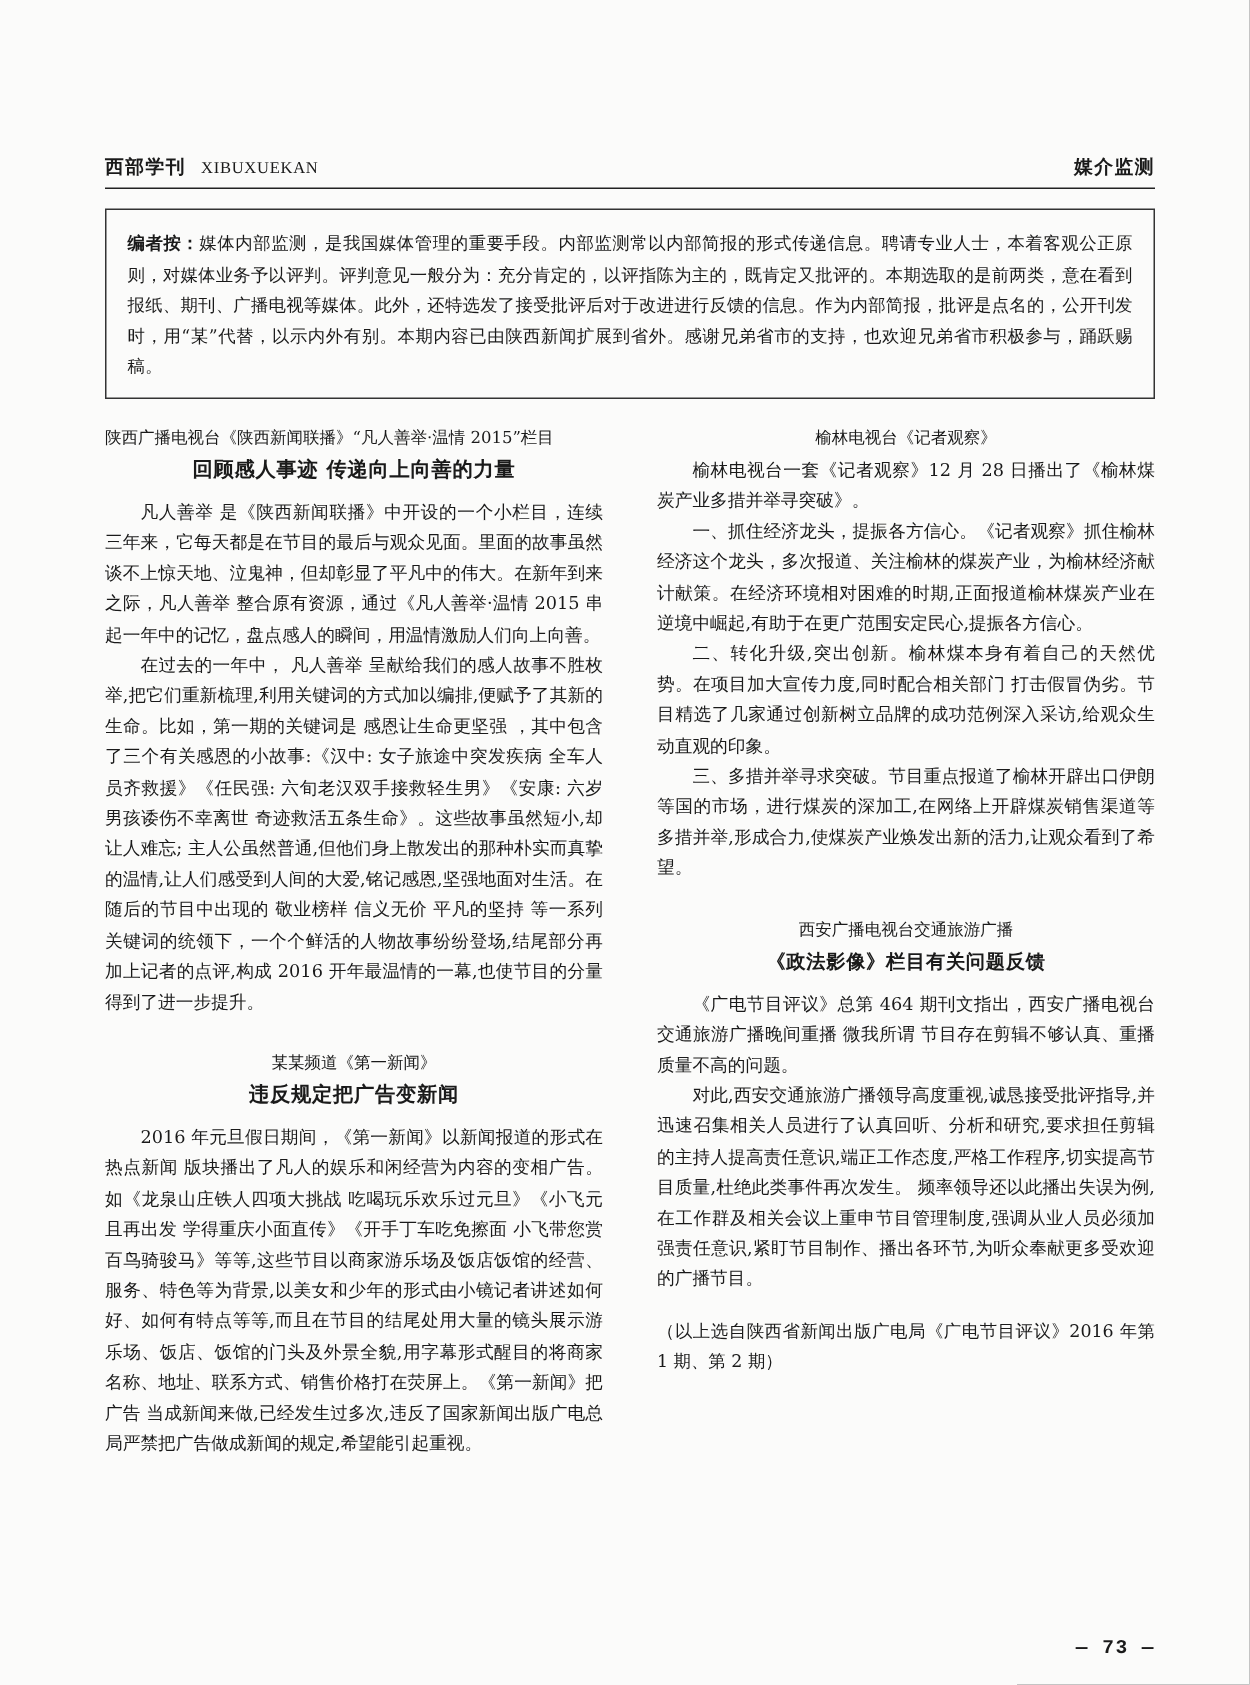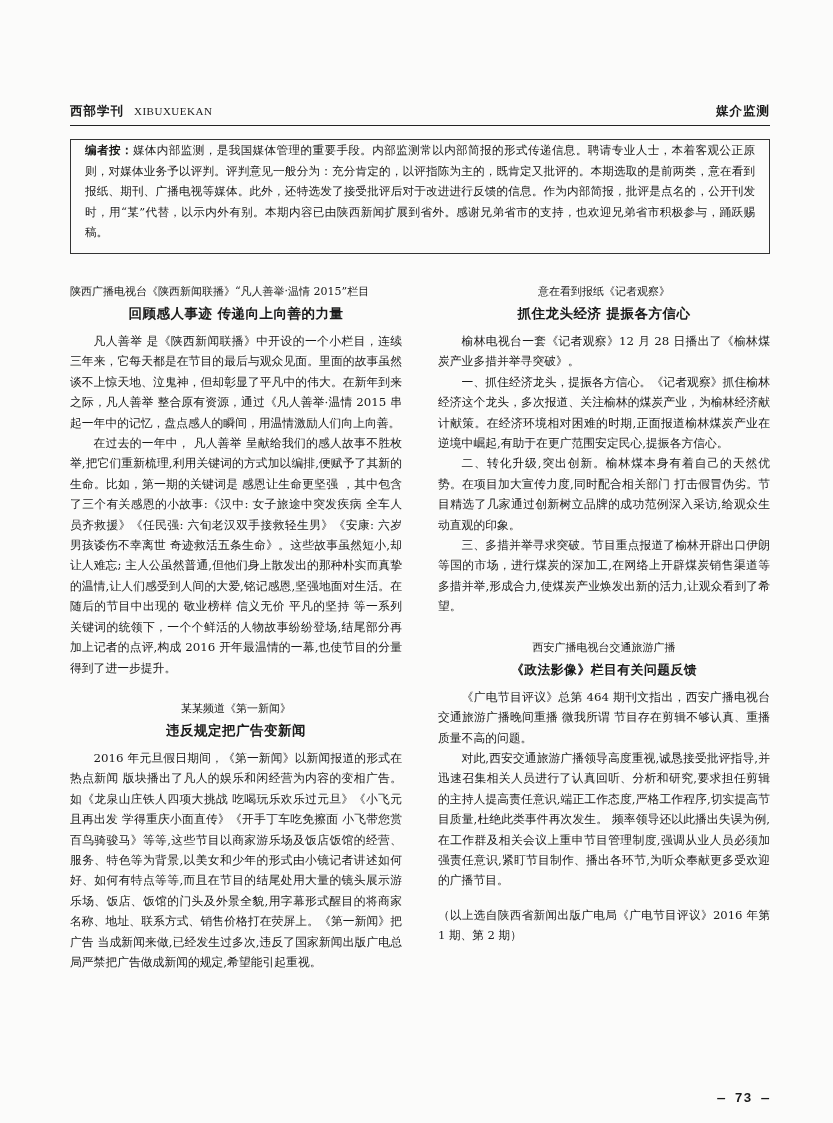--- a/index.html
+++ b/index.html
@@ -79,21 +79,21 @@
   }
 
   
   .note-box {
     position: absolute;
     top: 104px;
     left: 0;
     width: 700px;
     border: 1px solid #333;
     box-sizing: border-box;
-    padding: 0 14px 10px 14px;
+    padding: 12px 14px 10px 14px;
   }
   .note-box p {
     margin: 0;
     font-size: 11.6px;
     line-height: 20.5px;
     text-align: justify;
     text-justify: inter-ideograph;
     text-indent: 0;
   }
   .note-label {
@@ -203,22 +203,21 @@
           <p class="src-line">某某频道《第一新闻》</p>
           <h2 class="art-title">违反规定把广告变新闻</h2>
           <p class="body-p">2016 年元旦假日期间，《第一新闻》以新闻报道的形式在 热点新闻 版块播出了凡人的娱乐和闲经营为内容的变相广告。如《龙泉山庄铁人四项大挑战 吃喝玩乐欢乐过元旦》《小飞元且再出发 学得重庆小面直传》《开手丁车吃免擦面 小飞带您赏百鸟骑骏马》等等,这些节目以商家游乐场及饭店饭馆的经营、服务、特色等为背景,以美女和少年的形式由小镜记者讲述如何好、如何有特点等等,而且在节目的结尾处用大量的镜头展示游乐场、饭店、饭馆的门头及外景全貌,用字幕形式醒目的将商家名称、地址、联系方式、销售价格打在荧屏上。《第一新闻》把广告 当成新闻来做,已经发生过多次,违反了国家新闻出版广电总局严禁把广告做成新闻的规定,希望能引起重视。</p>
         </div>
 
       </div>
 
       <div class="col col-right">
 
         <div>
-          <p class="src-line">意在看到报纸《记者观察》</p>
-          <h2 class="art-title">抓住龙头经济 提振各方信心</h2>
+          <p class="src-line">榆林电视台《记者观察》</p>
           <p class="body-p">榆林电视台一套《记者观察》12 月 28 日播出了《榆林煤炭产业多措并举寻突破》。</p>
           <p class="body-p">一、抓住经济龙头，提振各方信心。《记者观察》抓住榆林经济这个龙头，多次报道、关注榆林的煤炭产业，为榆林经济献计献策。在经济环境相对困难的时期,正面报道榆林煤炭产业在逆境中崛起,有助于在更广范围安定民心,提振各方信心。</p>
           <p class="body-p">二、转化升级,突出创新。榆林煤本身有着自己的天然优势。在项目加大宣传力度,同时配合相关部门 打击假冒伪劣。节目精选了几家通过创新树立品牌的成功范例深入采访,给观众生动直观的印象。</p>
           <p class="body-p">三、多措并举寻求突破。节目重点报道了榆林开辟出口伊朗等国的市场，进行煤炭的深加工,在网络上开辟煤炭销售渠道等多措并举,形成合力,使煤炭产业焕发出新的活力,让观众看到了希望。</p>
         </div>
 
         <div class="spacer-m"></div>
 
         <div>
           <p class="src-line">西安广播电视台交通旅游广播</p>

